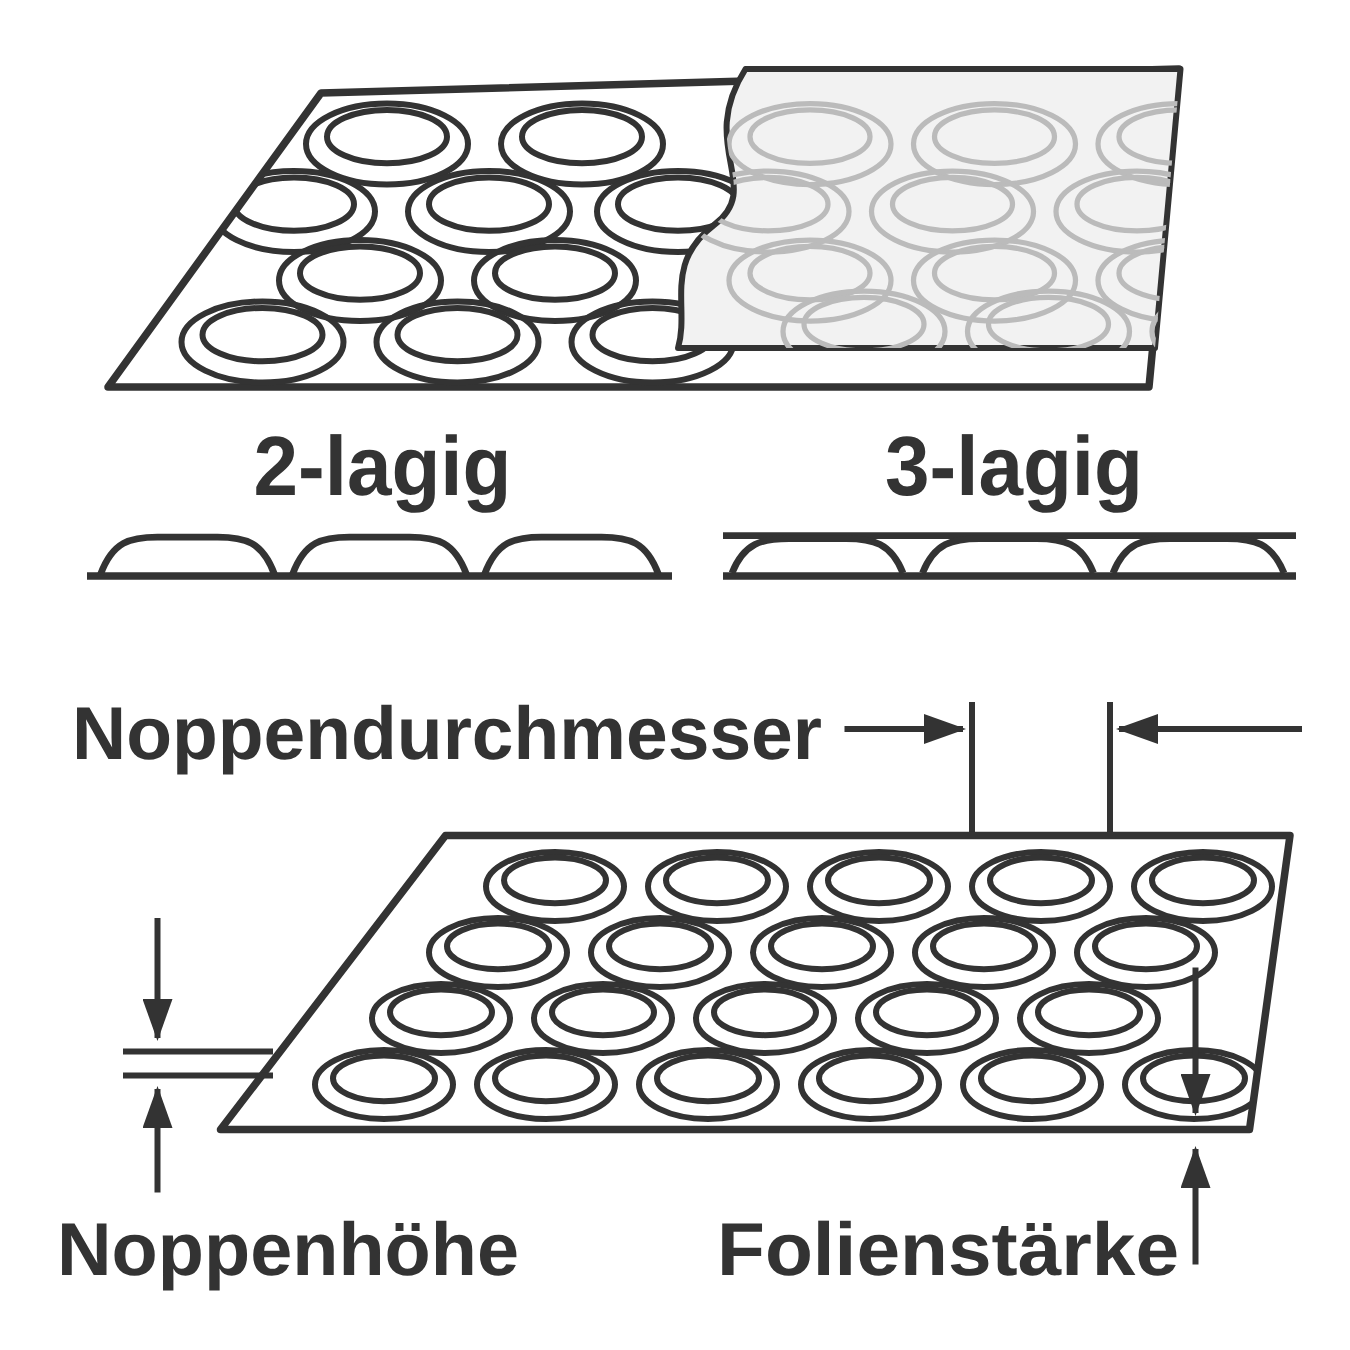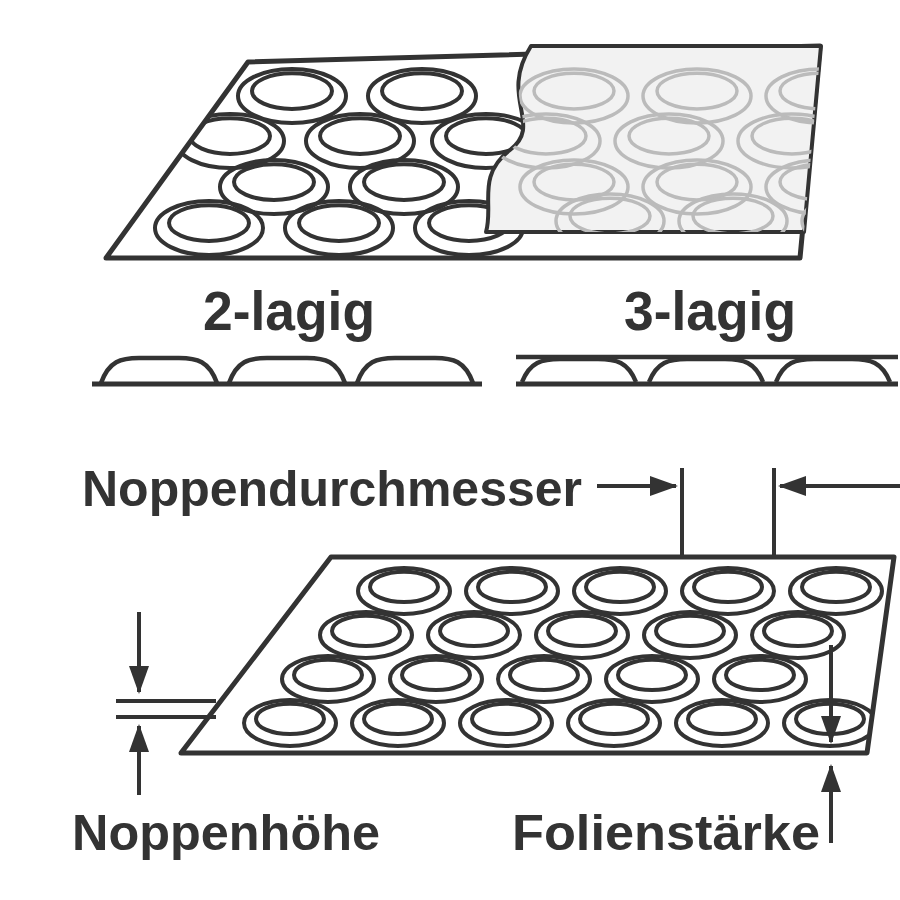--- a/index.html
+++ b/index.html
@@ -2,21 +2,21 @@
 <html style="--line: #333333; --light-line: #bbbbbb; --overlay-fill: #f2f2f2; --bg: #ffffff;"><head>
 <meta charset="utf-8">
 <style>
   :root{
     --line:#333333;
     --light-line:#bbbbbb;
     --overlay-fill:#f2f2f2;
     --bg:#ffffff;
   }
   html,body{margin:0;padding:0;background:var(--bg);}
-  .stage{width:712px;height:900px;position:relative;background:var(--bg);padding-left:34px;}
+  .stage{width:712px;height:900px;position:relative;background:var(--bg);}
   svg{display:block;}
   svg text.label{
     font-family:"Liberation Sans", sans-serif;
     font-weight:bold;
     fill:var(--line);
   }
   .sheet{fill:#ffffff;stroke:var(--line);stroke-width:5;stroke-linejoin:round;}
   .overlay{fill:var(--overlay-fill);stroke:var(--line);stroke-width:4;stroke-linejoin:round;}
   .ln{stroke:var(--line);fill:none;}
   .sw5{stroke-width:5;}

